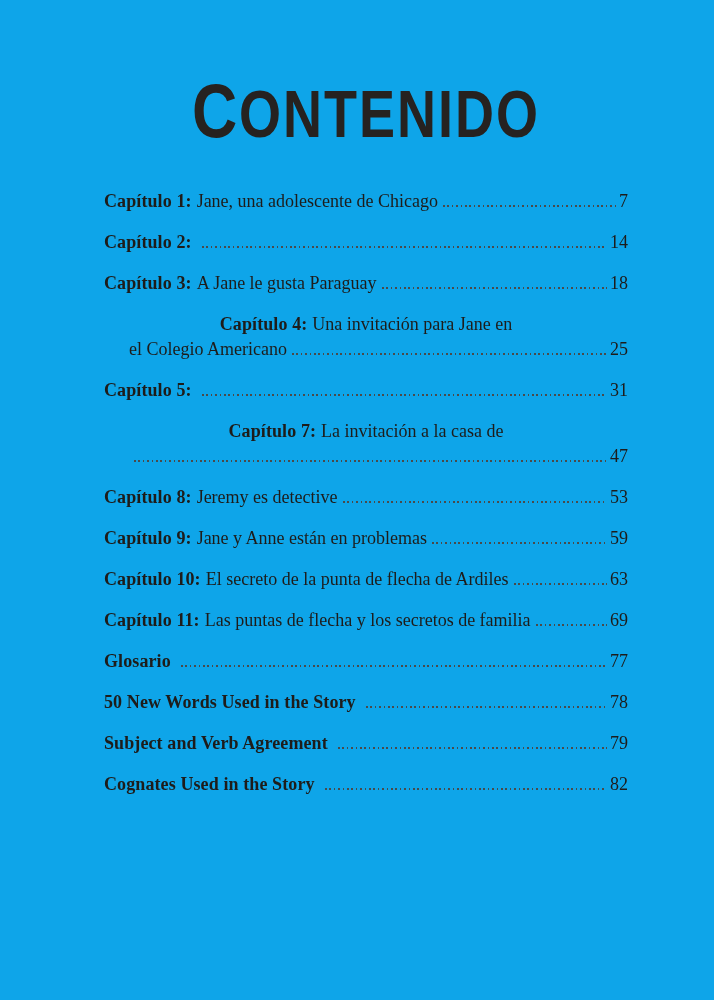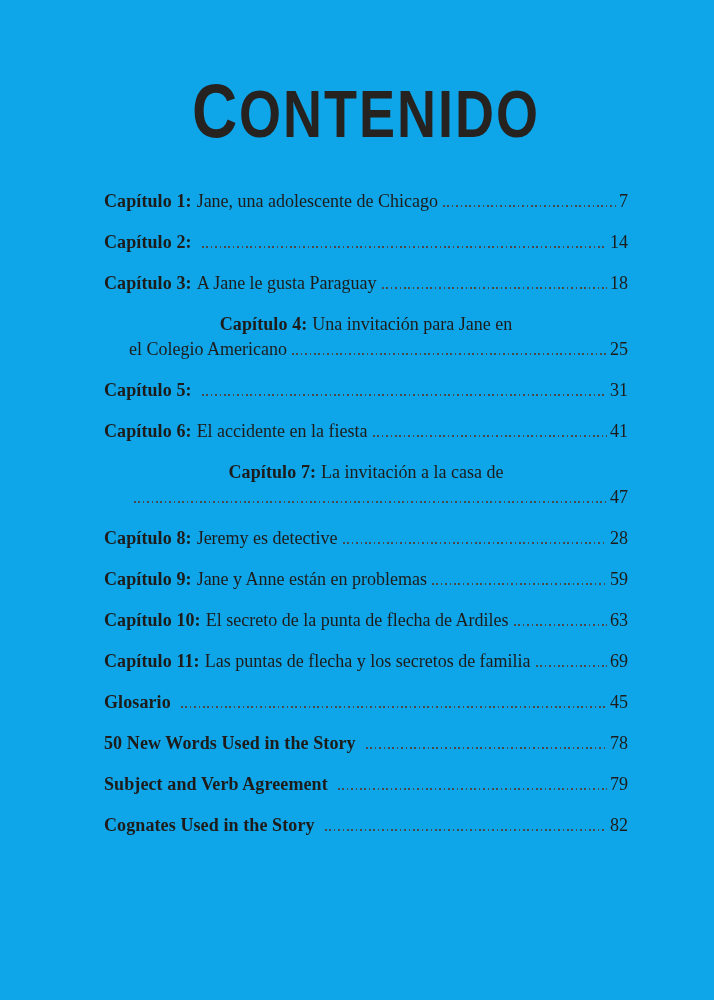--- a/index.html
+++ b/index.html
@@ -123,44 +123,35 @@
       <div class="entry">
     <div class="line line1">
       <span class="lbl">Capítulo 5:</span>
       <span class="leader"></span>
       <span class="pg">31</span>
     </div>
 
   </div>
       <div class="entry">
     <div class="line line1">
-      <span class="lbl">Capítulo 6:</span>
-      <span class="txt">El accidente en la fiesta</span>
-      <span class="leader"></span>
-      <span class="pg">41</span>
-    </div>
-
-  </div>
-      <div class="entry">
-    <div class="line line1">
       <span class="lbl">Capítulo 7:</span>
       <span class="txt">La invitación a la casa de</span>
 
     </div>
     <div class="line line2">
       <span class="leader"></span>
       <span class="pg">47</span>
     </div>
   </div>
       <div class="entry">
     <div class="line line1">
       <span class="lbl">Capítulo 8:</span>
       <span class="txt">Jeremy es detective</span>
       <span class="leader"></span>
-      <span class="pg">28</span>
+      <span class="pg">53</span>
     </div>
 
   </div>
       <div class="entry">
     <div class="line line1">
       <span class="lbl">Capítulo 9:</span>
       <span class="txt">Jane y Anne están en problemas</span>
       <span class="leader"></span>
       <span class="pg">59</span>
     </div>
@@ -182,21 +173,21 @@
       <span class="leader"></span>
       <span class="pg">69</span>
     </div>
 
   </div>
       <div class="entry">
     <div class="line line1">
       <span class="lbl">Glosario</span>
       <span class="txt"></span>
       <span class="leader"></span>
-      <span class="pg">45</span>
+      <span class="pg">77</span>
     </div>
 
   </div>
       <div class="entry">
     <div class="line line1">
       <span class="lbl">50 New Words Used in the Story</span>
       <span class="txt"></span>
       <span class="leader"></span>
       <span class="pg">78</span>
     </div>

